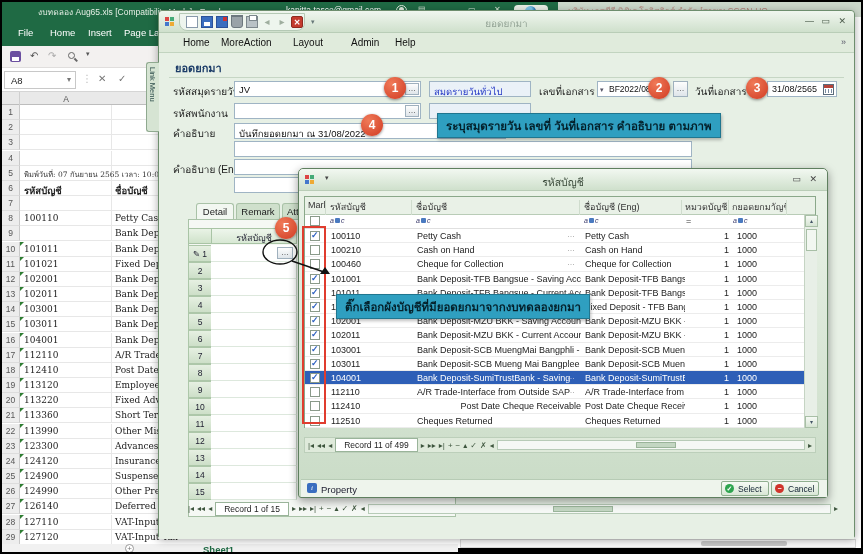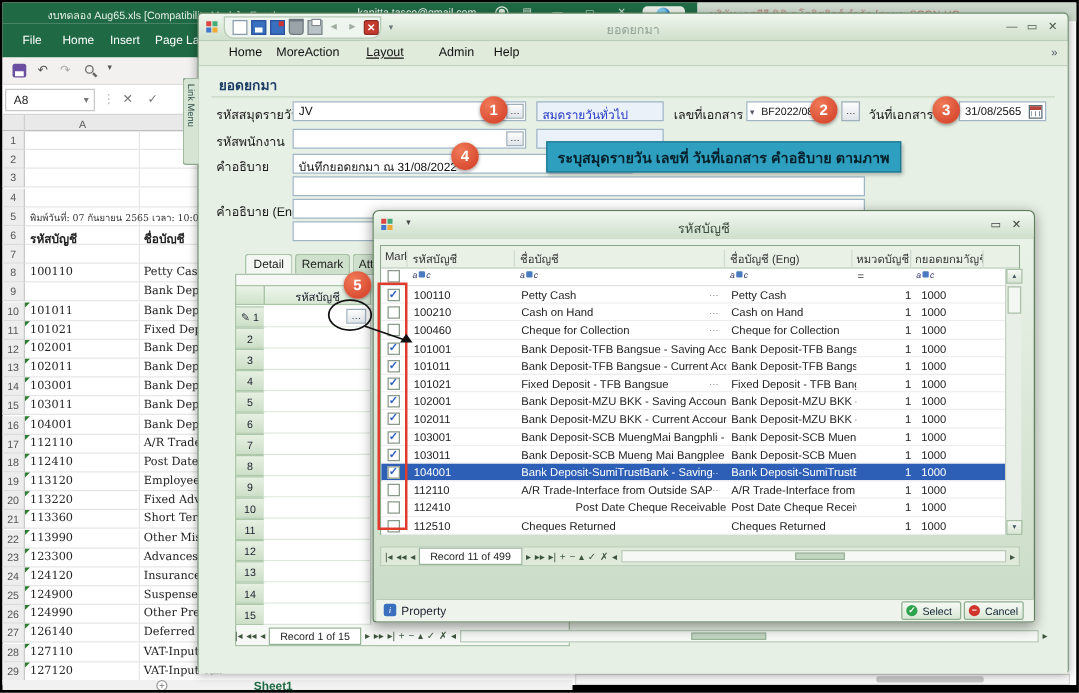--- a/index.html
+++ b/index.html
@@ -392,21 +392,21 @@
       </div>
       <span class="tb-dd">▾</span>
       <div class="app-title">ยอดยกมา</div>
       <span class="app-ctl" style="right:40px;">—</span>
       <span class="app-ctl" style="right:24px;">▭</span>
       <span class="app-ctl" style="right:8px;">✕</span>
     </div>
     <div class="app-menubar">
       <span class="menu-item" style="left:24px;">Home</span>
       <span class="menu-item" style="left:62px;">MoreAction</span>
-      <span class="menu-item" style="left:134px;text-decoration:underline;">Layout</span>
+      <span class="menu-item" style="left:134px;">Layout</span>
       <span class="menu-item" style="left:192px;">Admin</span>
       <span class="menu-item" style="left:236px;">Help</span>
       <span class="menu-chev">»</span>
     </div>
     <div class="app-content"></div>
 
     <div class="form-title">ยอดยกมา</div>
     <div class="form-rule"></div>
 
     <span class="flabel" style="left:14px; top:73px;">รหัสสมุดรายวัน</span>
@@ -699,20 +699,21 @@
       </div>
       <div class="st-btn" style="right:8px;">
         <span class="st-ico red">−</span>
         <span>Cancel</span>
       </div>
     </div>
   </div>
 
   <div class="abs red-rect" style="left:302px; top:226px; width:24px; height:198px;"></div>
   <div class="abs note" style="left:437px; top:113px;">ระบุสมุดรายวัน เลขที่ วันที่เอกสาร คำอธิบาย ตามภาพ</div>
+  <div class="abs note" style="left:336px; top:294px; z-index:27;">ติ๊กเลือกผังบัญชีที่มียอดยกมาจากงบทดลองยกมา</div>
   <div class="abs circ" style="left:384px; top:77px;">1</div>
   <div class="abs circ" style="left:648px; top:77px;">2</div>
   <div class="abs circ" style="left:746px; top:77px;">3</div>
   <div class="abs circ" style="left:361px; top:114px;">4</div>
   <div class="abs circ" style="left:275px; top:217px;">5</div>
   <svg id="anno-svg">
     <ellipse cx="280" cy="252" rx="17" ry="12" fill="none" stroke="#111" stroke-width="1.4"></ellipse>
     <line x1="292" y1="261" x2="324" y2="272" stroke="#111" stroke-width="1.4"></line>
     <polygon points="330,274 320,274 325,267" fill="#111"></polygon>
   </svg>

